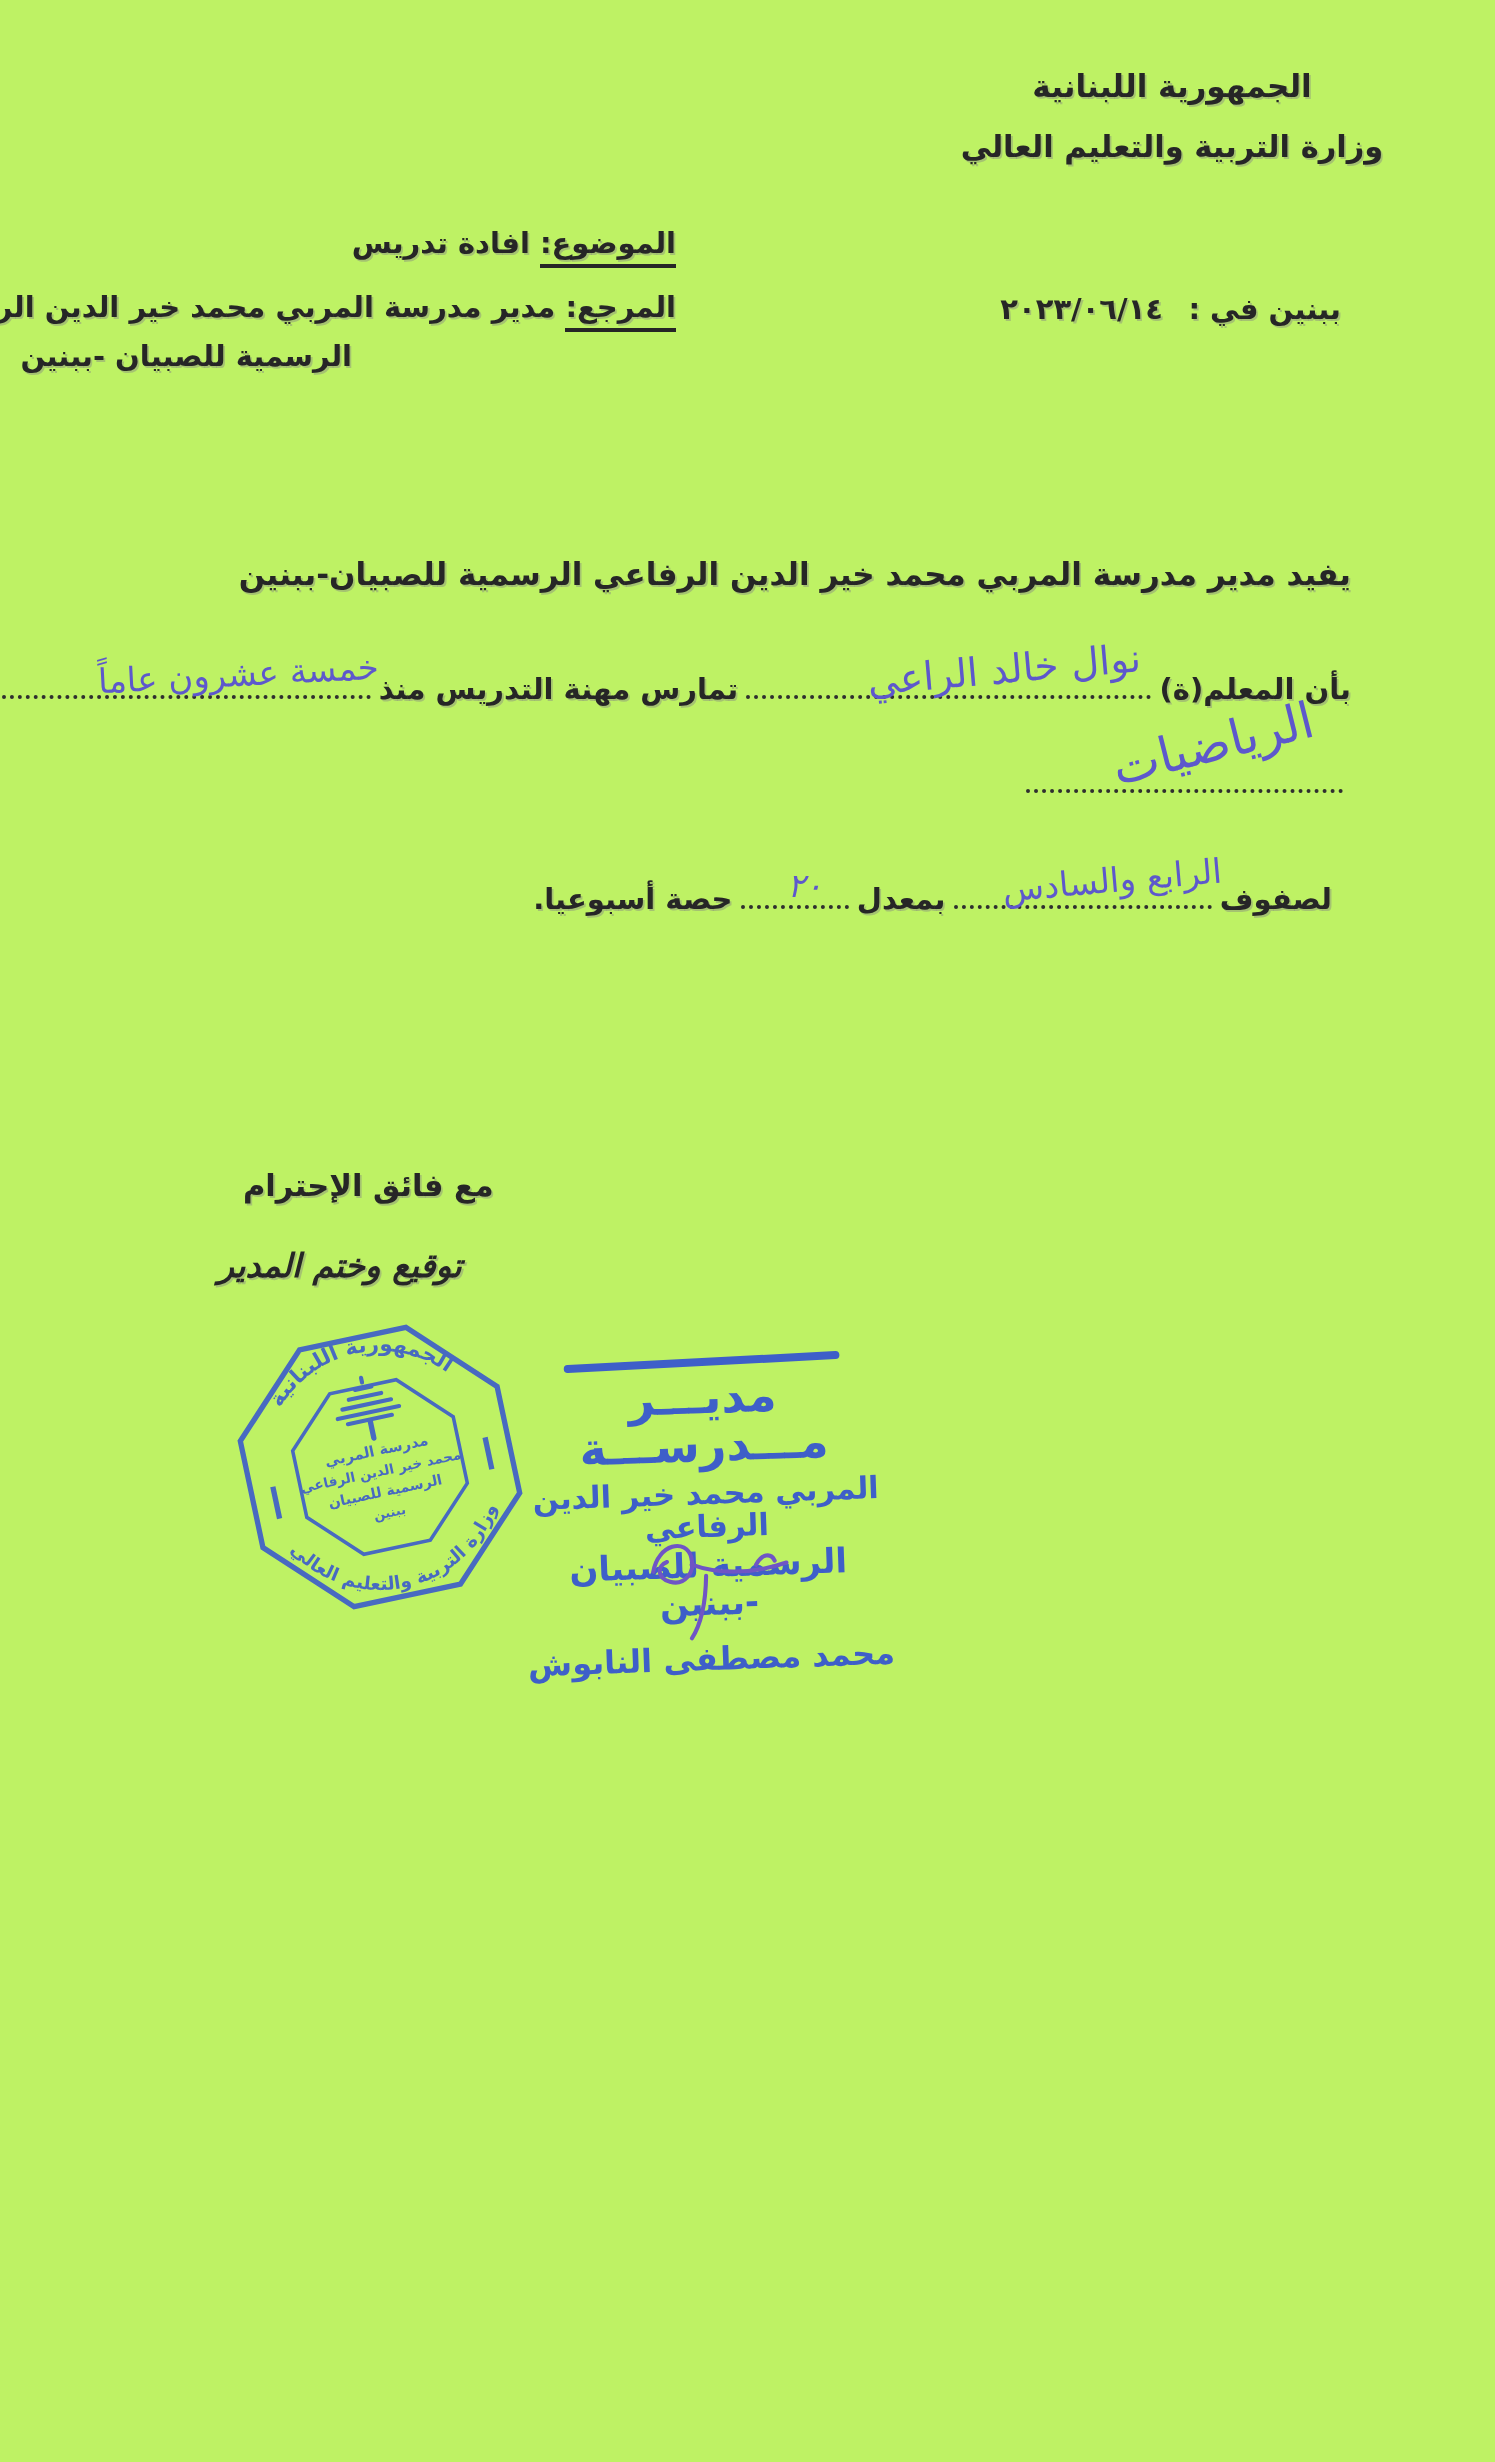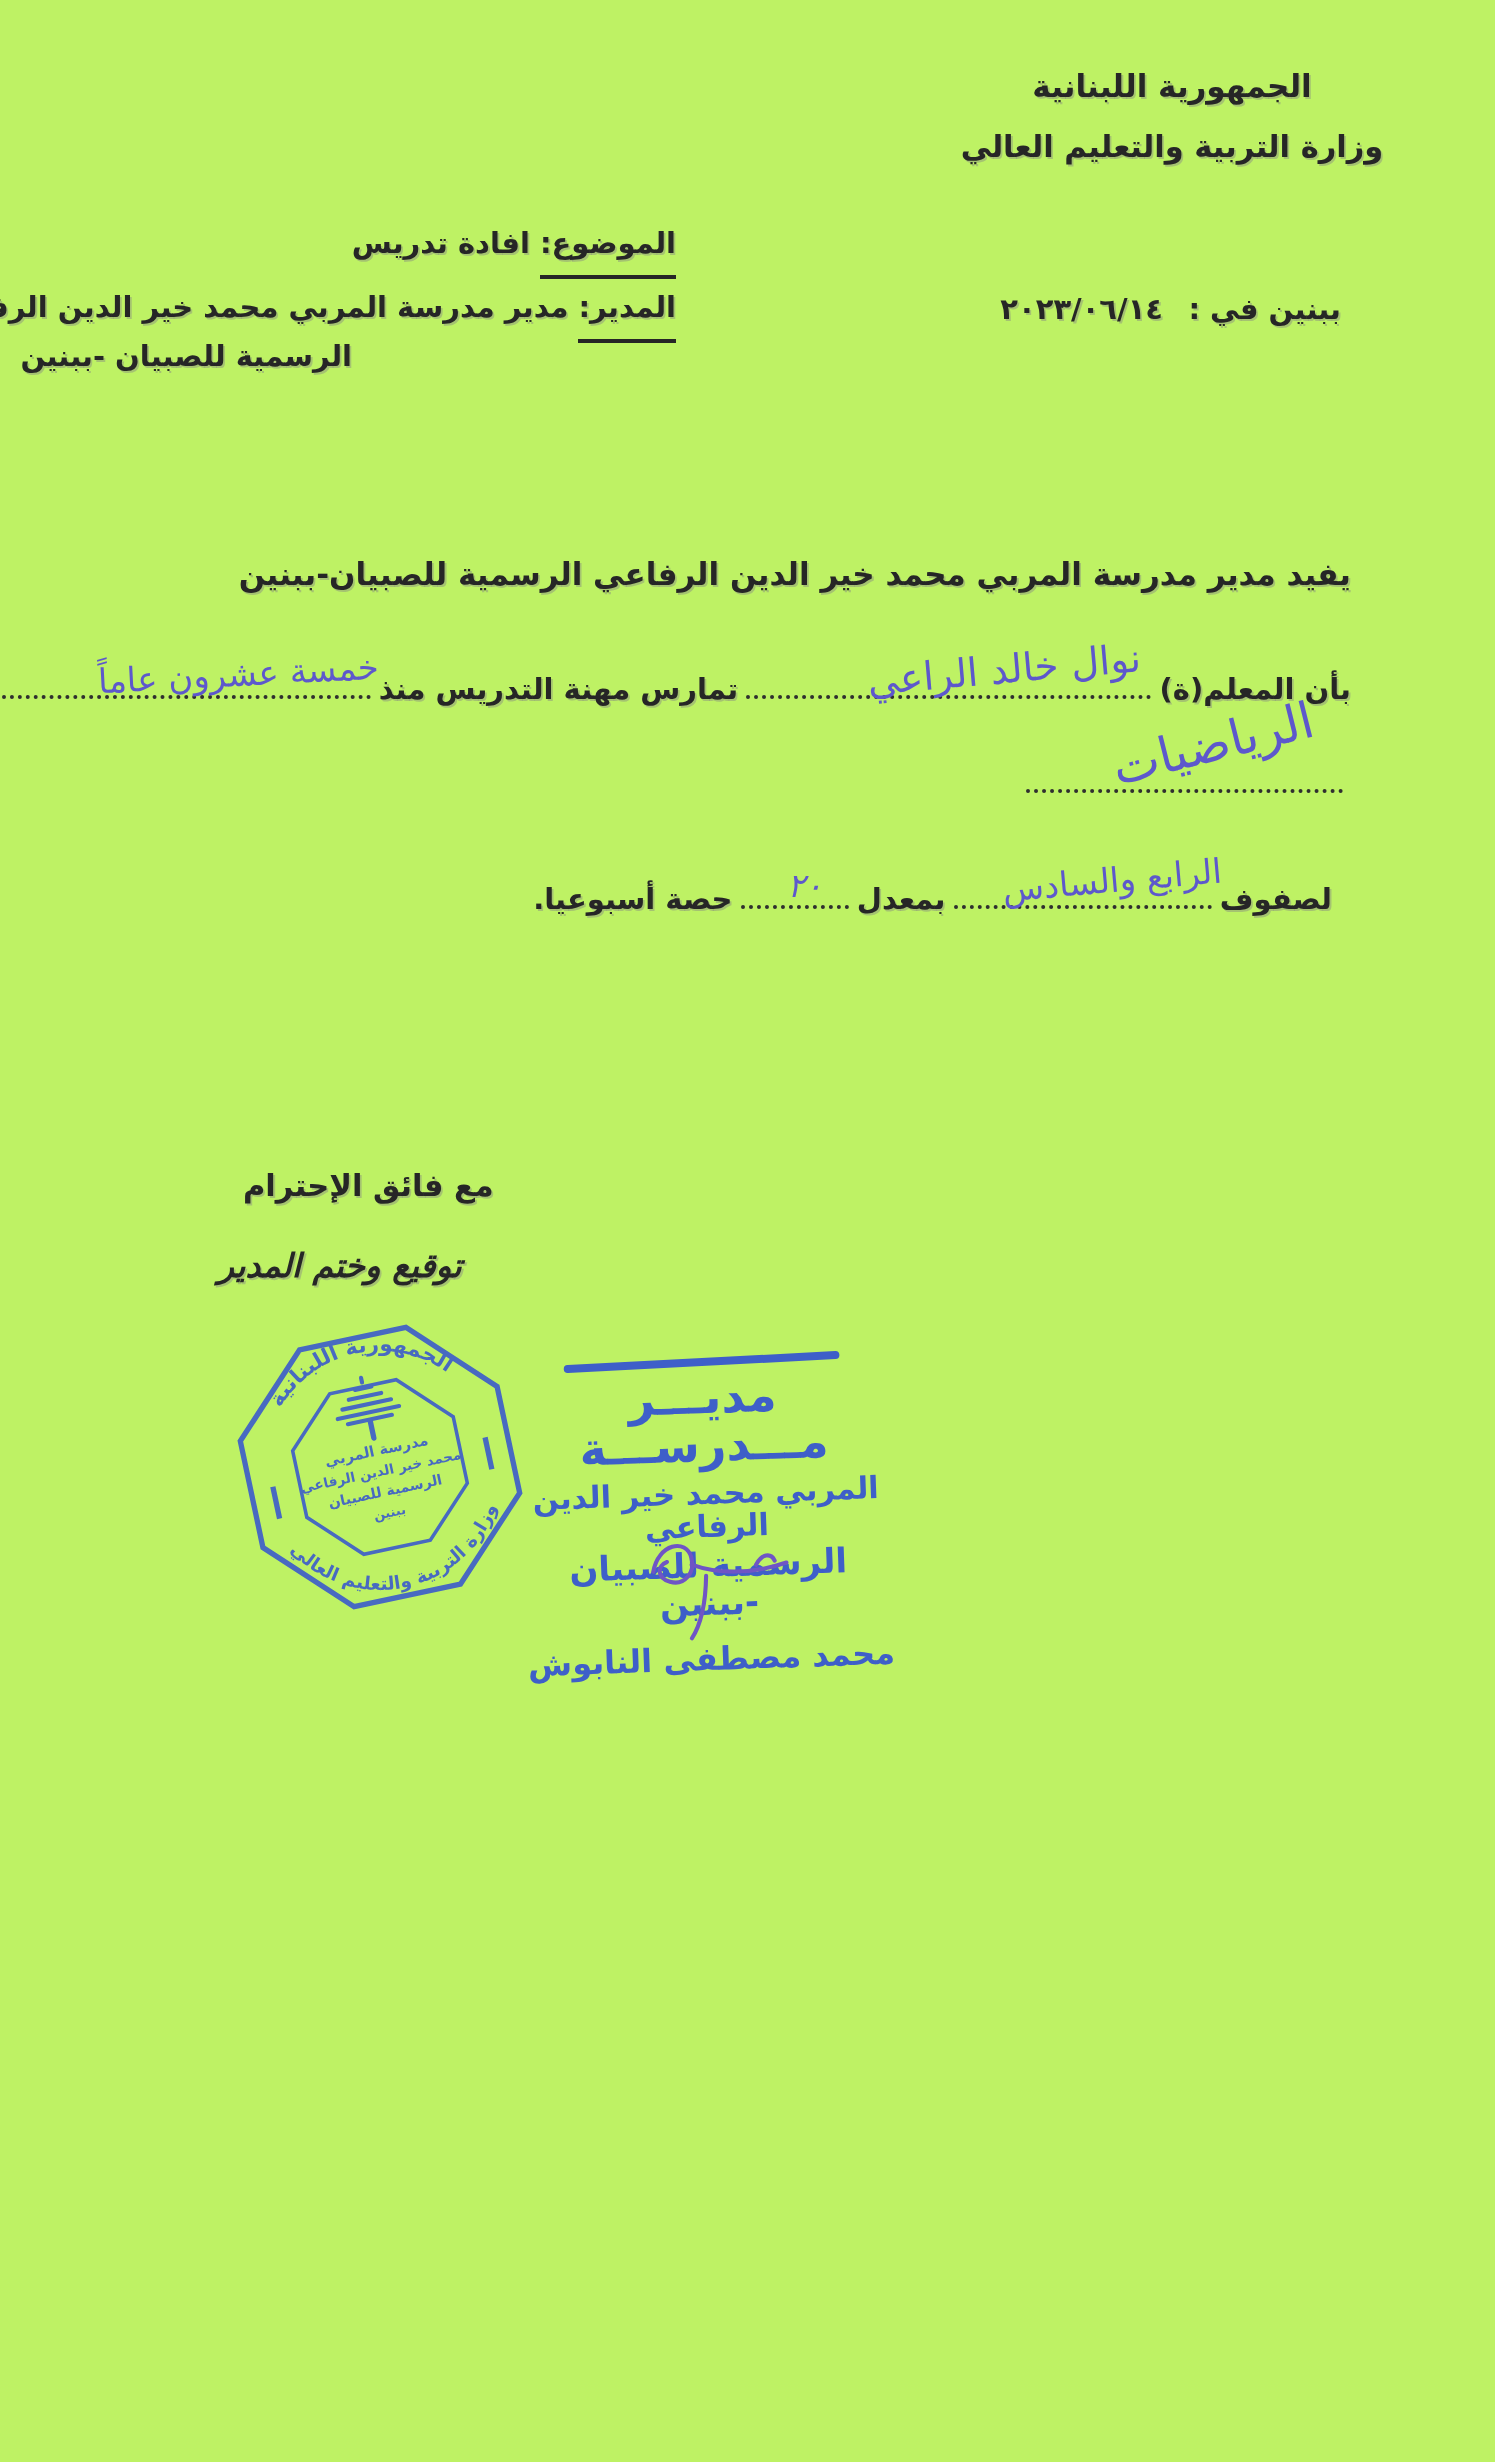--- a/index.html
+++ b/index.html
@@ -14,21 +14,21 @@
   }
   .print{ text-shadow:1.8px 1.8px 0 rgba(130,130,130,.42); }
 
   
   .header{ position:absolute; top:69px; right:106px; width:434px; text-align:center; }
   .header .l1{ font-size:31px; font-weight:bold; line-height:1.15; }
   .header .l2{ font-size:30.5px; font-weight:bold; line-height:1.15; margin-top:24.6px; }
 
   
   .subject-line{ position:absolute; top:226px; right:819px; font-size:29px; font-weight:bold; white-space:nowrap; }
-  .underlined{ border-bottom:4.1px solid #262626; padding-bottom:15px; }
+  .underlined{ border-bottom:4.1px solid #262626; padding-bottom:4px; }
   .ref-line{ position:absolute; top:290px; right:819px; font-size:29px; font-weight:bold; white-space:nowrap; }
   .ref-line2{ position:absolute; top:339px; right:1143px; font-size:29px; font-weight:bold; white-space:nowrap; }
 
   
   .dateline{ position:absolute; top:292px; right:154px; font-size:29px; font-weight:bold; white-space:nowrap;margin-left:48px; }
   .dateline .dt{ margin-right:15.2px; }
 
   
   .bodyline{ position:absolute; right:144px; display:flex; align-items:flex-end; font-size:29px; font-weight:bold; white-space:nowrap; }
   .bl1{ top:556px; font-size:31px;margin-left:32px; }
@@ -71,21 +71,21 @@
   <div class="header print">
     <div class="l1">الجمهورية اللبنانية</div>
     <div class="l2">وزارة التربية والتعليم العالي</div>
   </div>
 
   <div class="subject-line print">
     <span class="underlined">الموضوع:</span><span> افادة تدريس</span>
   </div>
 
   <div class="ref-line print">
-    <span class="underlined">المدير:</span><span> مدير مدرسة المربي محمد خير الدين الرفاعي</span>
+    <span class="underlined">المرجع:</span><span> مدير مدرسة المربي محمد خير الدين الرفاعي</span>
   </div>
   <div class="ref-line2 print">الرسمية للصبيان -ببنين</div>
 
   <div class="dateline print">
     <span>ببنين  في  :</span>
     <span class="dt">٢٠٢٣/٠٦/١٤</span>
   </div>
 
   <div class="bodyline bl1 print">يفيد مدير مدرسة المربي محمد خير الدين الرفاعي الرسمية للصبيان-ببنين</div>
 

